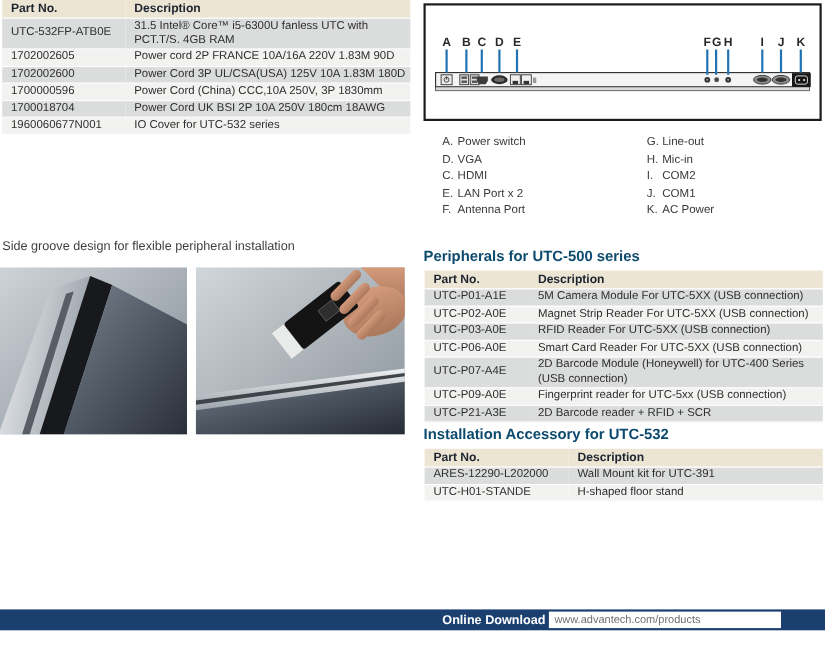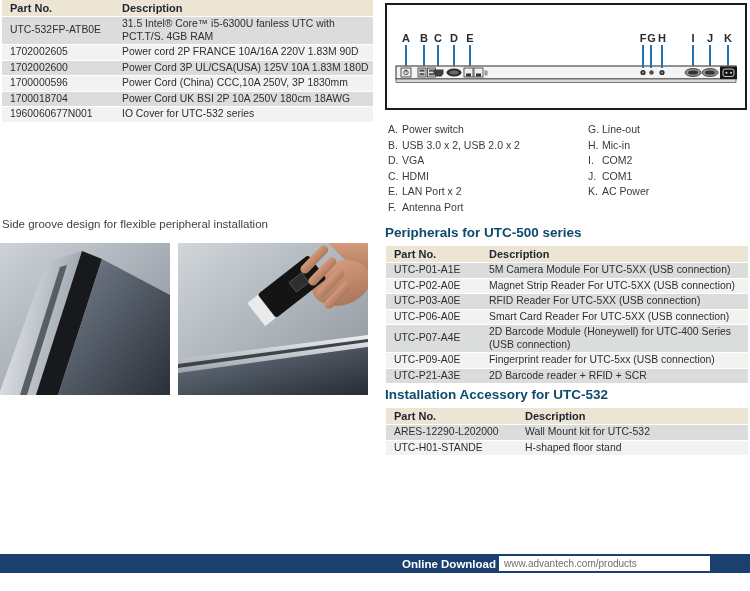--- a/index.html
+++ b/index.html
@@ -21,21 +21,21 @@
 
   
   .io-box{position:absolute;left:385px;top:3px;width:362px;height:107px;
           border:2px solid #1b1b1b;box-sizing:border-box;background:#fff;}
   .io-box svg{display:block;width:100%;height:100%;}
   .pl{font-family:"Liberation Sans",sans-serif;font-size:11px;font-weight:bold;fill:#2a2a2a;}
   .ld{stroke:#2173b4;stroke-width:2;}
 
   
   .legend{position:absolute;font-size:10.5px;color:#3a3a3a;line-height:15.5px;}
-  .legend-left{left:388px;top:122px;}
+  .legend-left{left:402px;top:122px;}
   .legend-right{left:588px;top:122px;}
   .lk{display:inline-block;width:14px;}
   .lk::after{content:".";}
 
   
   .caption{position:absolute;left:2px;top:218px;font-size:11.5px;color:#3f3f3f;}
   .sec-title{position:absolute;margin:0;font-size:13.5px;font-weight:bold;color:#0c4a6e;}
   .periph-title{left:385px;top:225px;}
   .install-title{left:385px;top:387px;}
 
@@ -184,21 +184,20 @@
         <rect x="333" y="61.5" width="17" height="12.5" fill="#161616"></rect>
         <rect x="336" y="64" width="11" height="7.5" rx="2" fill="none" stroke="#ddd" stroke-width="0.9"></rect>
         <circle cx="339.5" cy="67.8" r="1" fill="#ddd"></circle>
         <circle cx="344" cy="67.8" r="1" fill="#ddd"></circle>
       </g>
     </svg>
   </div>
 
   <div class="legend legend-left">
     <div class="li"><span class="lk">A</span><span class="lv">Power switch</span></div>
-    <div class="li"><span class="lk">B</span><span class="lv">USB 3.0 x 2, USB 2.0 x 2</span></div>
     <div class="li"><span class="lk">D</span><span class="lv">VGA</span></div>
     <div class="li"><span class="lk">C</span><span class="lv">HDMI</span></div>
     <div class="li"><span class="lk">E</span><span class="lv">LAN Port x 2</span></div>
     <div class="li"><span class="lk">F</span><span class="lv">Antenna Port</span></div>
   </div>
   <div class="legend legend-right">
     <div class="li"><span class="lk">G</span><span class="lv">Line-out</span></div>
     <div class="li"><span class="lk">H</span><span class="lv">Mic-in</span></div>
     <div class="li"><span class="lk">I</span><span class="lv">COM2</span></div>
     <div class="li"><span class="lk">J</span><span class="lv">COM1</span></div>
@@ -327,21 +326,21 @@
       </colgroup>
     <thead>
         <tr>
           <th>Part No.</th>
           <th>Description</th>
         </tr>
       </thead>
     <tbody>
         <tr>
           <td>ARES-12290-L202000</td>
-          <td>Wall Mount kit for UTC-532</td>
+          <td>Wall Mount kit for UTC-391</td>
         </tr>
         <tr>
           <td>UTC-H01-STANDE</td>
           <td>H-shaped floor stand</td>
         </tr>
       </tbody>
   </table>
 
   <div class="footer-bar">
     <span class="dl-label">Online Download</span>

